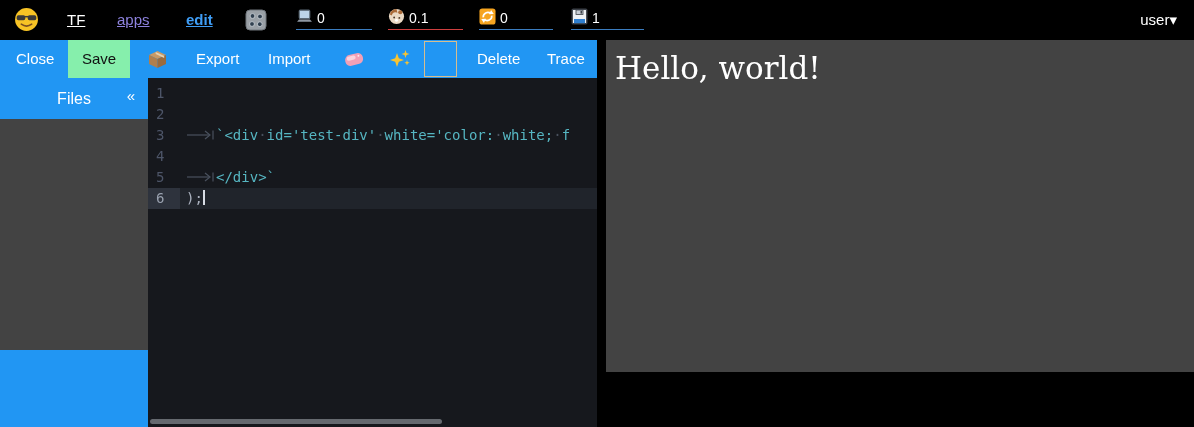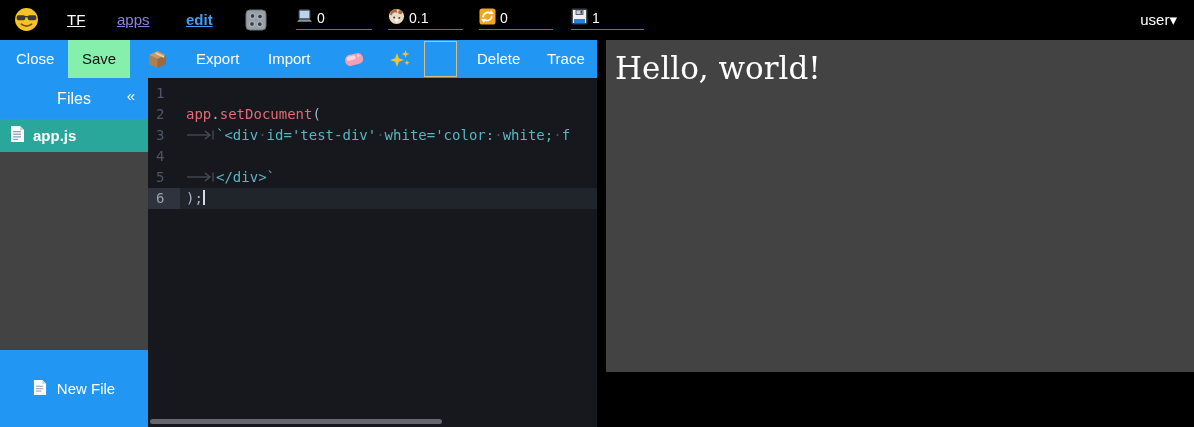--- a/index.html
+++ b/index.html
@@ -194,56 +194,31 @@
     <span class="abs tbar-btn" style="left:477px;">Delete</span>
     <span class="abs tbar-btn" style="left:547px;">Trace</span>
   </div>
 
   <div class="sidebar">
     <div class="files-header">
       <span class="files-title">Files</span>
       <span class="collapse">«</span>
     </div>
 
-    <div class="file-item">
-      <span>
-        <svg width="15" height="18" viewBox="0 0 15 18">
-          <path d="M1 1 L10 1 L14 5 L14 17 L1 17 Z" fill="#fff"></path>
-          <path d="M10 1 L10 5 L14 5 Z" fill="#c9d4df"></path>
-          <rect x="3" y="6" width="8" height="1.3" fill="#8fa3b8"></rect>
-          <rect x="3" y="8.6" width="8" height="1.3" fill="#8fa3b8"></rect>
-          <rect x="3" y="11.2" width="8" height="1.3" fill="#8fa3b8"></rect>
-          <rect x="3" y="13.8" width="5" height="1.3" fill="#8fa3b8"></rect>
-        </svg>
-      </span>
-      <span class="file-name">app.js</span>
-    </div>
 
     <div class="files-body"></div>
 
     <div class="files-actions">
-      <div class="file-action">
-        <span>
-          <svg width="14" height="17" viewBox="0 0 15 18">
-            <path d="M1 1 L10 1 L14 5 L14 17 L1 17 Z" fill="#fff"></path>
-            <path d="M10 1 L10 5 L14 5 Z" fill="#c9d4df"></path>
-            <rect x="3" y="7" width="8" height="1.3" fill="#9fb0c4"></rect>
-            <rect x="3" y="9.6" width="8" height="1.3" fill="#9fb0c4"></rect>
-            <rect x="3" y="12.2" width="6" height="1.3" fill="#9fb0c4"></rect>
-          </svg>
-        </span>
-        <span>New File</span>
-      </div>
     </div>
   </div>
 
   <div class="editor">
     <div class="code-lines">
         <div class="code-line"><div class="gutter">1</div></div>
-        <div class="code-line"><div class="gutter">2</div><div class="code-text"><span class="tk-name">app</span><span class="tk-punct">.</span><span class="tk-name">setDocument</span><span class="tk-punct">(</span></div></div>
+        <div class="code-line"><div class="gutter">2</div></div>
         <div class="code-line"><div class="gutter">3</div><div class="code-text"><svg class="tab-arrow" width="30" height="12" viewBox="0 0 30 12">
               <line x1="1" y1="6" x2="23" y2="6" stroke="#4a515e" stroke-width="1.2"></line>
               <path d="M19 2 L24 6 L19 10" fill="none" stroke="#4a515e" stroke-width="1.2"></path>
               <line x1="27" y1="1.5" x2="27" y2="10.5" stroke="#4a515e" stroke-width="1.2"></line>
             </svg><span class="tk-string">`&lt;div</span><span class="ws-dot">·</span><span class="tk-string">id='test-div'</span><span class="ws-dot">·</span><span class="tk-string">white='color:</span><span class="ws-dot">·</span><span class="tk-string">white;</span><span class="ws-dot">·</span><span class="tk-string">f</span></div></div>
         <div class="code-line"><div class="gutter">4</div></div>
         <div class="code-line"><div class="gutter">5</div><div class="code-text"><svg class="tab-arrow" width="30" height="12" viewBox="0 0 30 12">
               <line x1="1" y1="6" x2="23" y2="6" stroke="#4a515e" stroke-width="1.2"></line>
               <path d="M19 2 L24 6 L19 10" fill="none" stroke="#4a515e" stroke-width="1.2"></path>
               <line x1="27" y1="1.5" x2="27" y2="10.5" stroke="#4a515e" stroke-width="1.2"></line>

